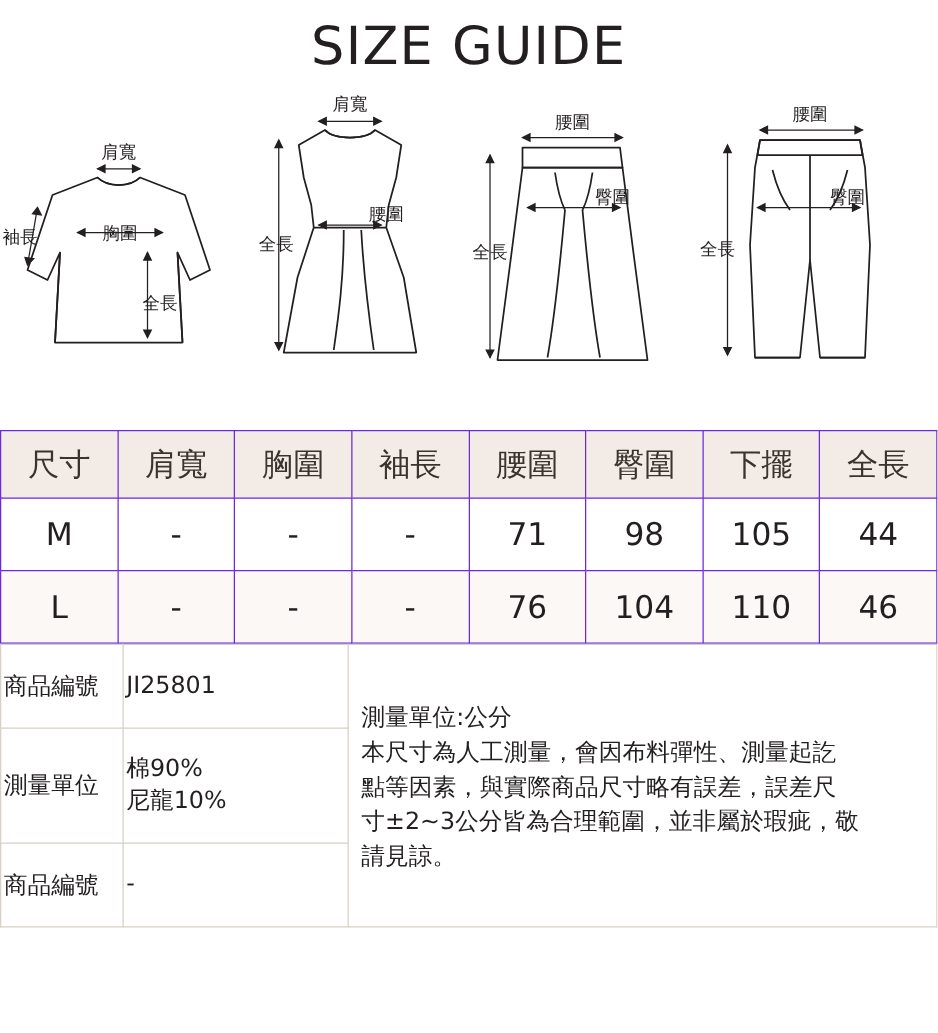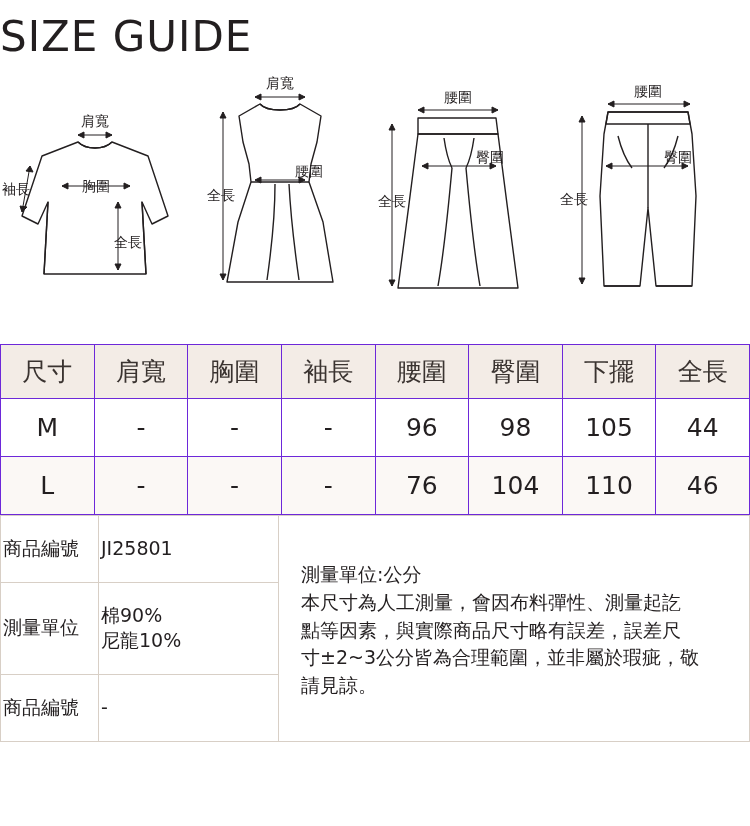--- a/index.html
+++ b/index.html
@@ -11,20 +11,21 @@
     color: #231f20;
   }
   #page {
     position: relative;
     width: 750px;
     height: 826px;
     overflow: hidden;
   }
   
   .title {
+    text-align: center;
     font-size: 42px;
     letter-spacing: 1px;
     font-weight: 400;
     padding-top: 16px;
     line-height: 1;
     font-family: "DejaVu Sans", "Liberation Sans", sans-serif;
   }
   
   .illus {
     position: relative;
@@ -69,21 +70,21 @@
     font-weight: 400;
     text-align: left;
     vertical-align: middle;
     color: #231f20;
   }
   td.info-label { width: 98px; padding: 6px 2px; }
   td.info-value { width: 180px; padding: 20px 2px; line-height: 1.35; }
   td.note {
     text-align: left;
     vertical-align: top;
-    padding: 12px 10px 8px 22px;
+    padding: 12px 10px 8px 10px;
     font-size: 19px;
     line-height: 1.45;
   }
   .nowrap { white-space: nowrap; }
 </style>
 </head>
 <body>
 
 <div id="page">
 
@@ -224,21 +225,21 @@
         <th>下擺</th>
         <th>全長</th>
       </tr>
     </thead>
     <tbody>
       <tr>
         <td>M</td>
         <td>-</td>
         <td>-</td>
         <td>-</td>
-        <td>96</td>
+        <td>71</td>
         <td>98</td>
         <td>105</td>
         <td>44</td>
       </tr>
       <tr>
         <td>L</td>
         <td>-</td>
         <td>-</td>
         <td>-</td>
         <td>76</td>

